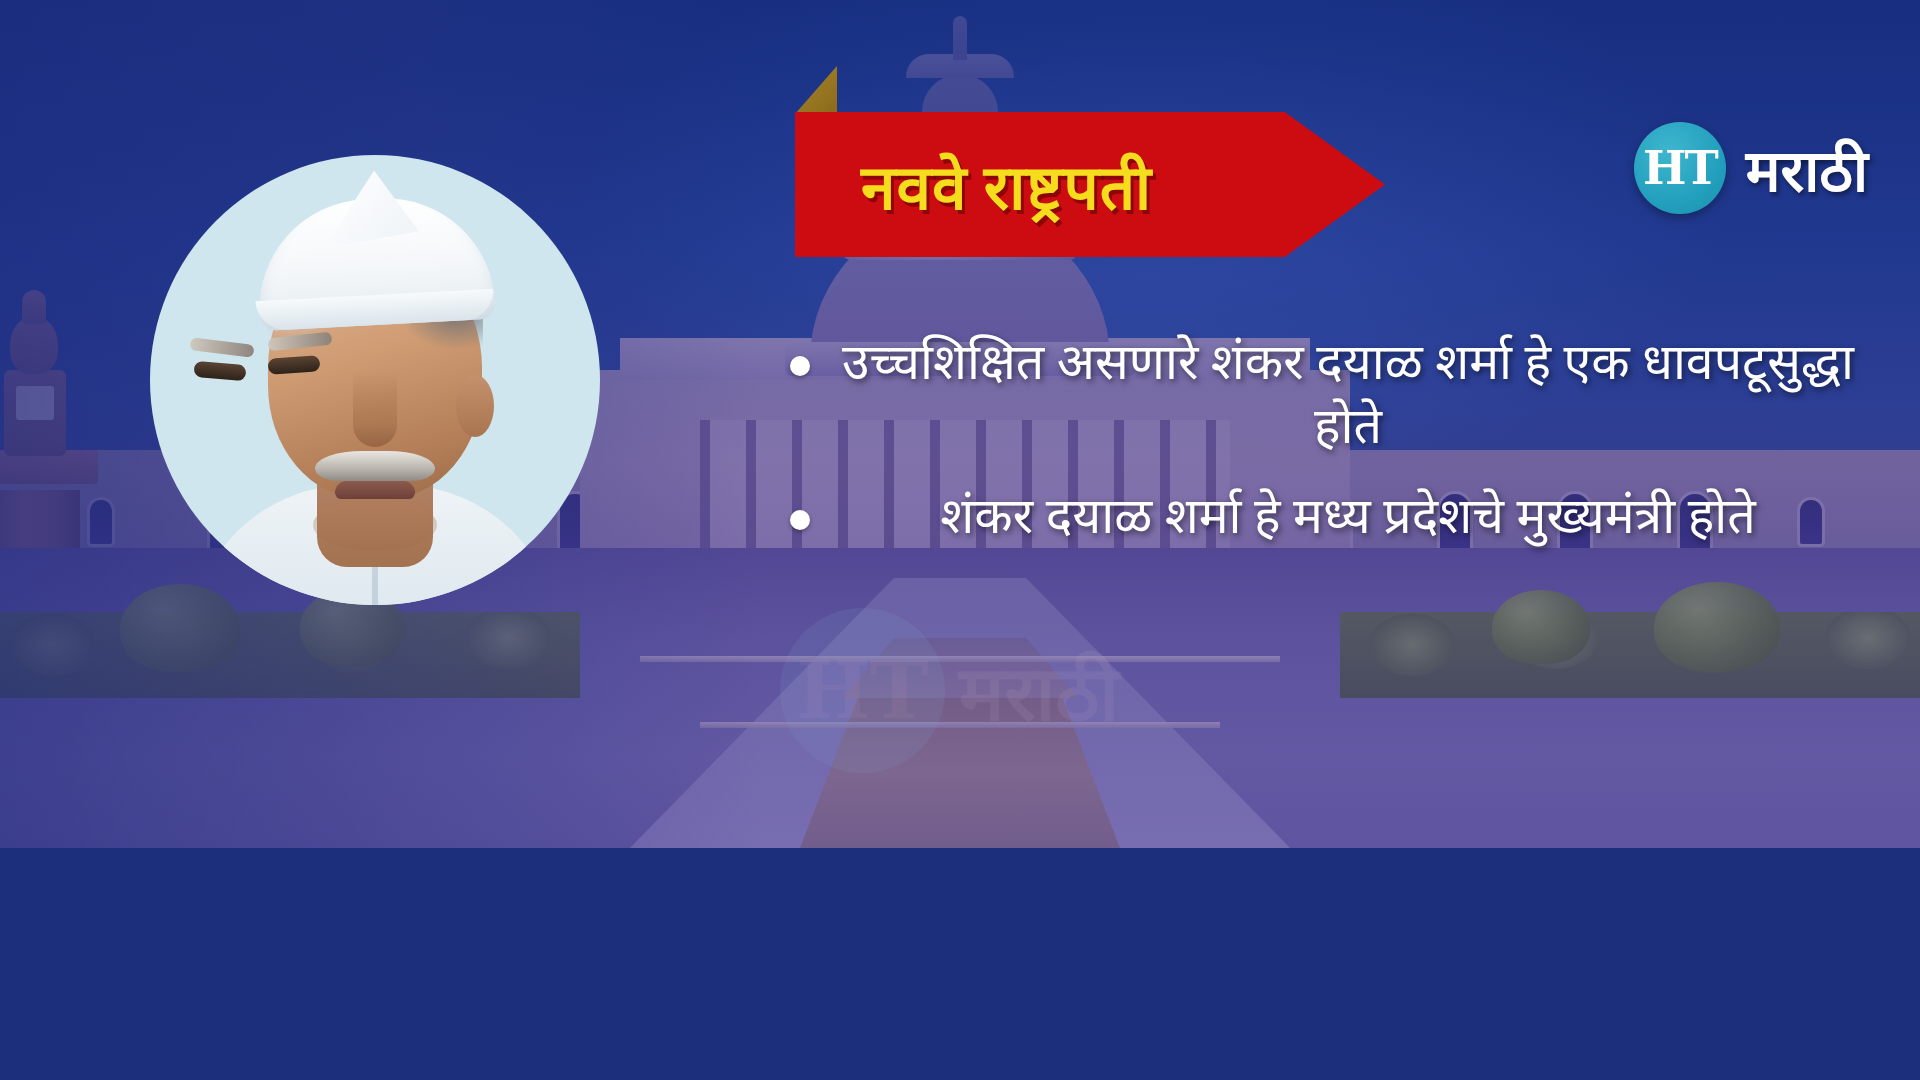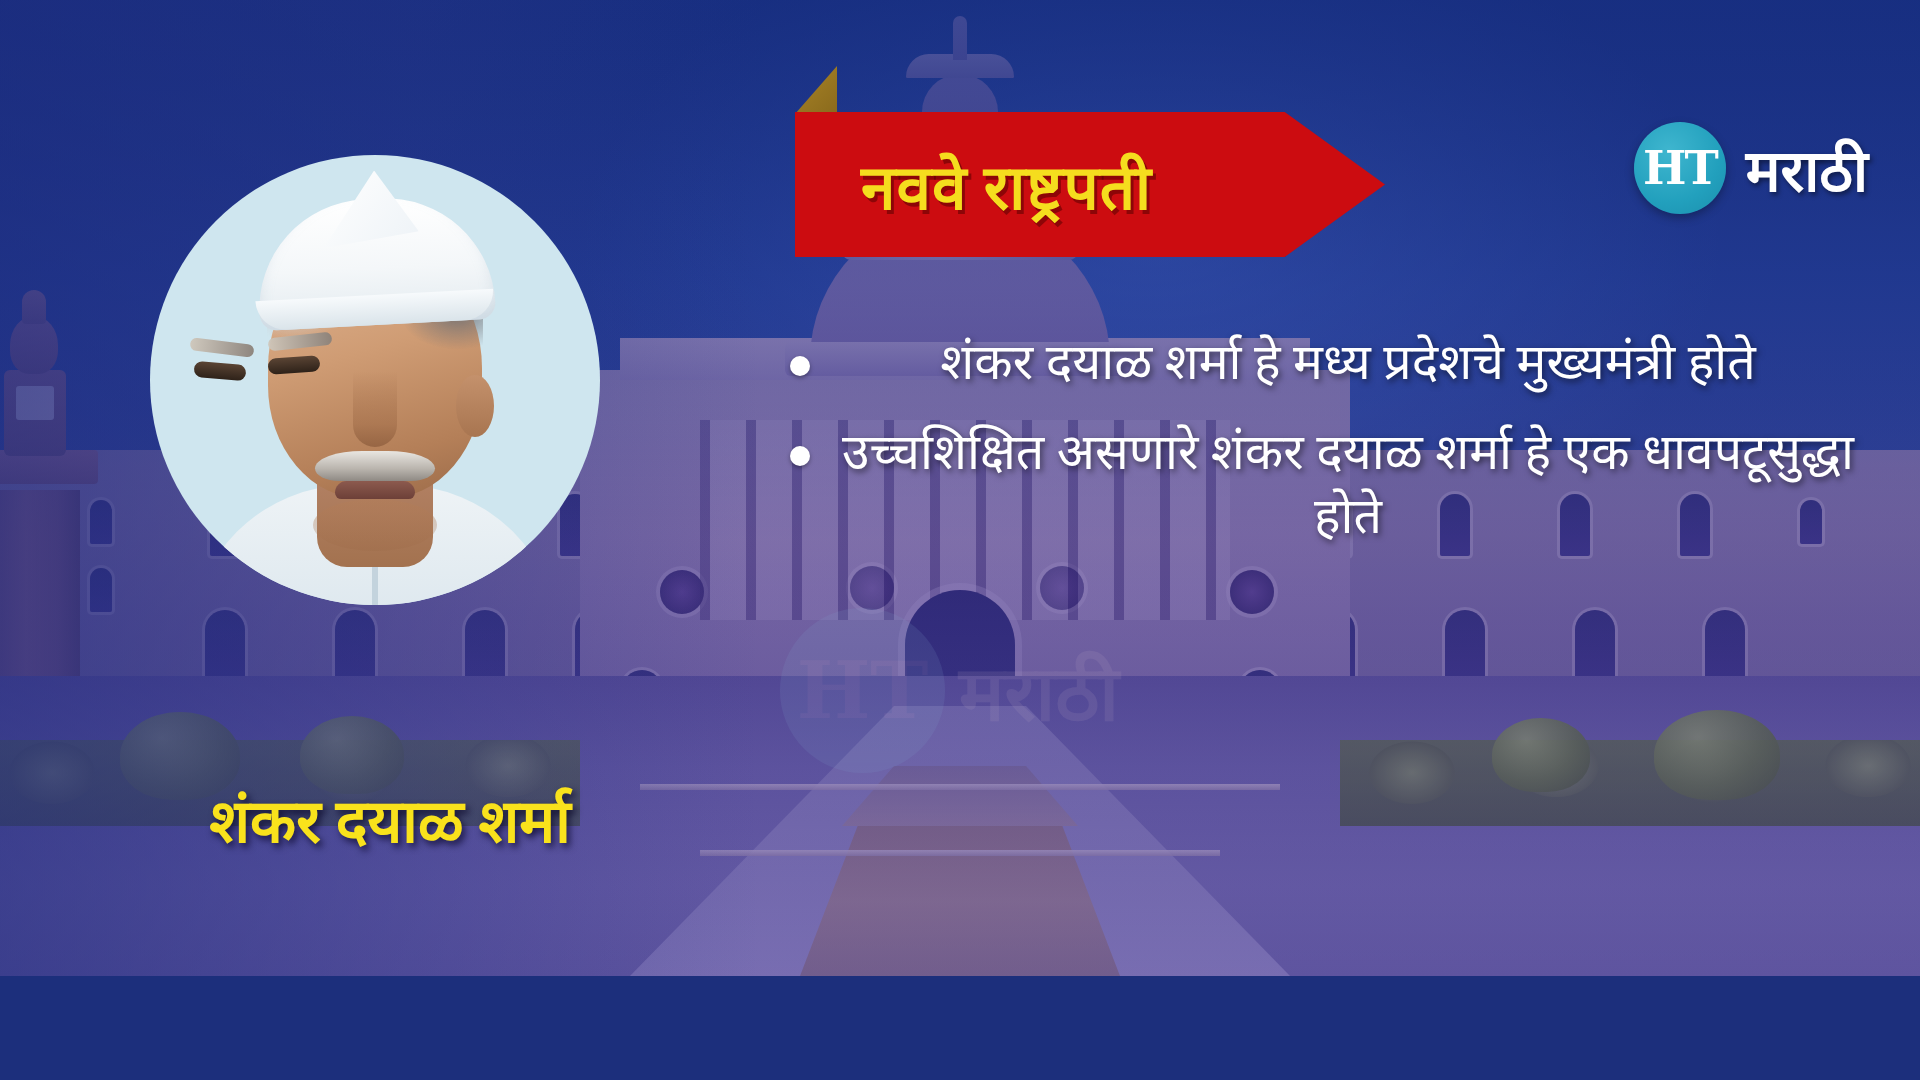--- a/index.html
+++ b/index.html
@@ -1,20 +1,20 @@
 <!DOCTYPE html>
 <html><head>
 <meta charset="utf-8">
 <style>
   * { margin:0; padding:0; box-sizing:border-box; }
   html,body { width:1920px; height:1080px; overflow:hidden; background:#1c2f7c; }
   body { font-family:"DejaVu Sans", sans-serif; }
 
   #stage {
-    position:relative; width:1920px; height:976px; overflow:hidden;
+    position:relative; width:1920px; height:848px; overflow:hidden;
     background:#0f172a;
   }
 
   
   .sky{
     position:absolute; inset:0;
     background:linear-gradient(180deg,#16307e 0%,#1e3c92 28%,#2a4397 48%,#33408f 62%,#3b3f86 75%,#4a4490 100%);
   }
   .sky-glow{
     position:absolute; left:30%; top:-10%; width:60%; height:70%;
@@ -507,23 +507,22 @@
   <div class="logo">
     <div class="logo-circle">
       <span class="logo-ht">HT</span>
     </div>
     <span class="logo-text">मराठी</span>
   </div>
 
   <div class="bullets">
     <div class="bullet-row">
       <span class="bullet-dot"></span>
-      <span class="bullet-text">शंकर दयाळ शर्मा हे मध्य प्रदेशचे मुख्यमंत्री होते</span>
+      <span class="bullet-text">उच्चशिक्षित असणारे शंकर दयाळ शर्मा हे एक धावपटूसुद्धा होते</span>
     </div>
     <div class="bullet-row">
       <span class="bullet-dot"></span>
-      <span class="bullet-text">उच्चशिक्षित असणारे शंकर दयाळ शर्मा हे एक धावपटूसुद्धा होते</span>
+      <span class="bullet-text">शंकर दयाळ शर्मा हे मध्य प्रदेशचे मुख्यमंत्री होते</span>
     </div>
   </div>
 
-  <div class="person-name">शंकर दयाळ शर्मा</div>
 
 </div>
 
 </body></html>

